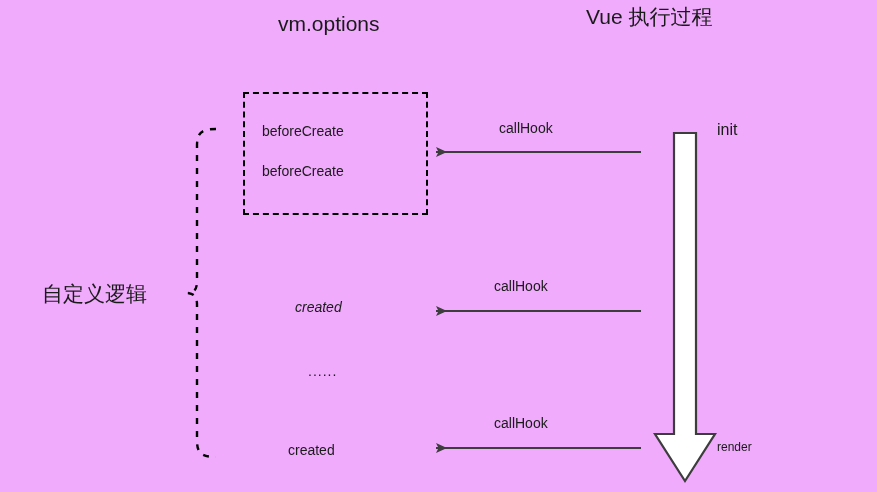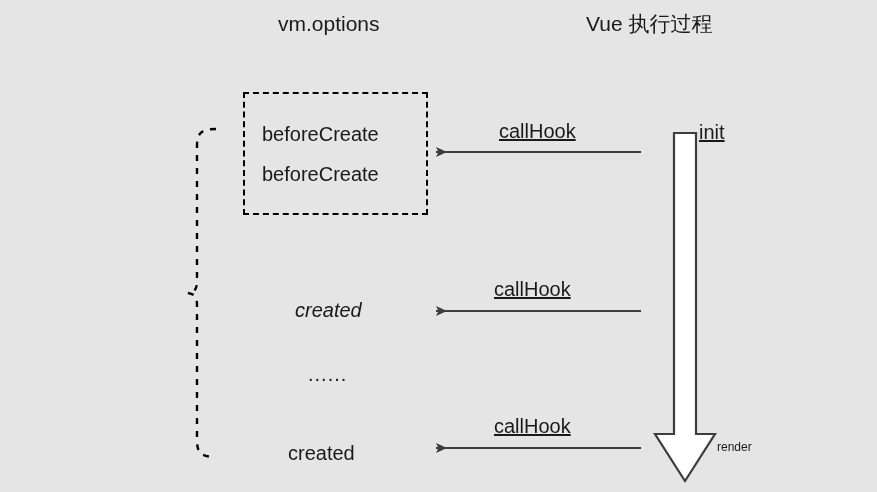--- a/index.html
+++ b/index.html
@@ -4,74 +4,73 @@
 <style>
   html, body {
     margin: 0;
     padding: 0;
     background: #ffffff;
   }
   #canvas {
     position: relative;
     width: 877px;
     height: 492px;
-    background: #e5e5e5;
+    background: #f0abfc;
     font-family: "Liberation Sans", "DejaVu Sans", sans-serif;
     color: #1a1a1a;
     overflow: hidden;
   }
   .txt {
     position: absolute;
     white-space: nowrap;
     line-height: 1;
   }
   
   .heading {
     font-size: 21px;
     color: #1a1a1a;
   }
   #head-vm-options { left: 278px; top: 13px; }
-  #head-vue-process { left: 586px; top: 13px; }
+  #head-vue-process { left: 586px; top: 6px; }
 
   
   #options-box {
     position: absolute;
     left: 243px;
     top: 92px;
     width: 185px;
     height: 123px;
     border: 2.5px dashed #000000;
     box-sizing: border-box;
     background: transparent;
   }
 
   
   .hook-label {
-    font-size: 20px;
+    font-size: 14px;
     color: #1a1a1a;
     text-align: right;
   }
   #hook-before-create-1 { left: 262px; top: 124px; }
   #hook-before-create-2 { left: 262px; top: 164px; }
   #hook-created        { left: 295px; top: 300px; font-style: italic; }
   #hook-ellipsis       { left: 308px; top: 364px; letter-spacing: 1px; }
   #hook-mounted        { left: 288px; top: 443px; }
 
   
   .callhook-label {
-    font-size: 20px;
+    font-size: 14px;
     color: #1a1a1a;
-    text-decoration: underline;
   }
   #callhook-label-1 { left: 499px; top: 121px; }
   #callhook-label-2 { left: 494px; top: 279px; }
   #callhook-label-3 { left: 494px; top: 416px; }
 
   
-  #flow-label-init   { left: 699px; top: 122px; font-size: 20px; text-decoration: underline; }
+  #flow-label-init   { left: 717px; top: 122px; font-size: 16px; }
   #flow-label-render { left: 717px; top: 441px; font-size: 12px; }
 
   
   #brace-label {
     left: 42px;
     top: 283px;
     font-size: 21px;
     color: #1a1a1a;
   }
 
@@ -108,20 +107,21 @@
   <div class="txt callhook-label" id="callhook-label-1">callHook</div>
 
   <div class="txt callhook-label" id="callhook-label-2">callHook</div>
 
   <div class="txt callhook-label" id="callhook-label-3">callHook</div>
 
   <div class="txt" id="flow-label-init">init</div>
 
   <div class="txt" id="flow-label-render">render</div>
 
+  <div class="txt" id="brace-label">自定义逻辑</div>
 
   <svg class="overlay" viewBox="0 0 877 492" xmlns="http://www.w3.org/2000/svg">
 
     <defs>
       <marker id="arrowhead-left" markerWidth="12" markerHeight="10" refX="11" refY="5" orient="auto" markerUnits="userSpaceOnUse">
         <path d="M 11,0 L 0,5 L 11,10 L 8.5,5 Z" fill="#3d3d3d"></path>
       </marker>
     </defs>
 
     <g>

